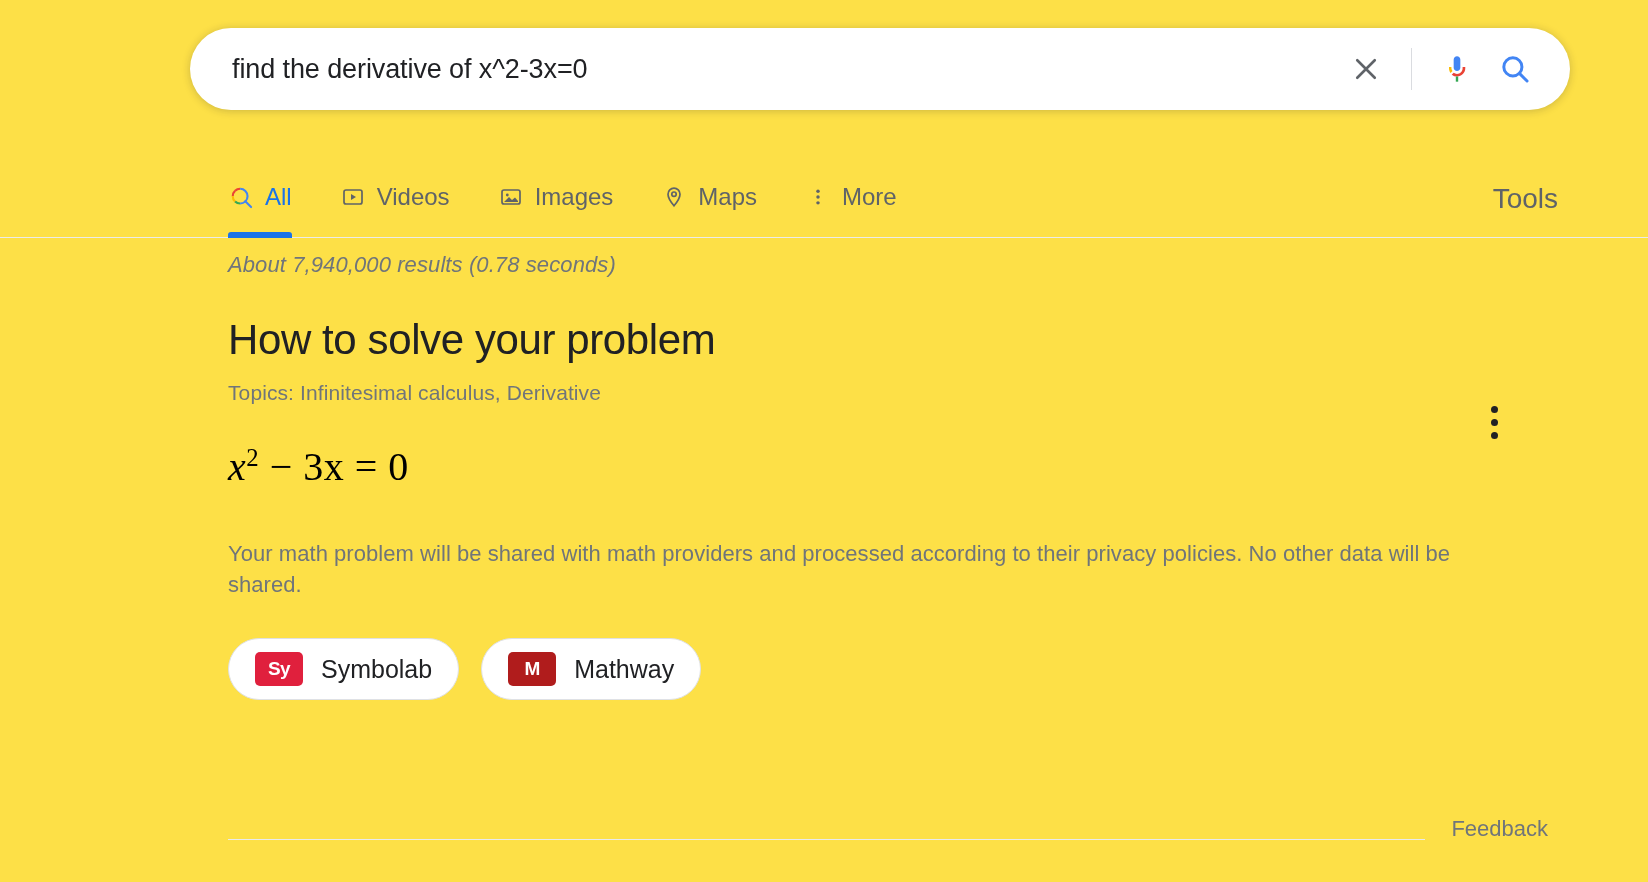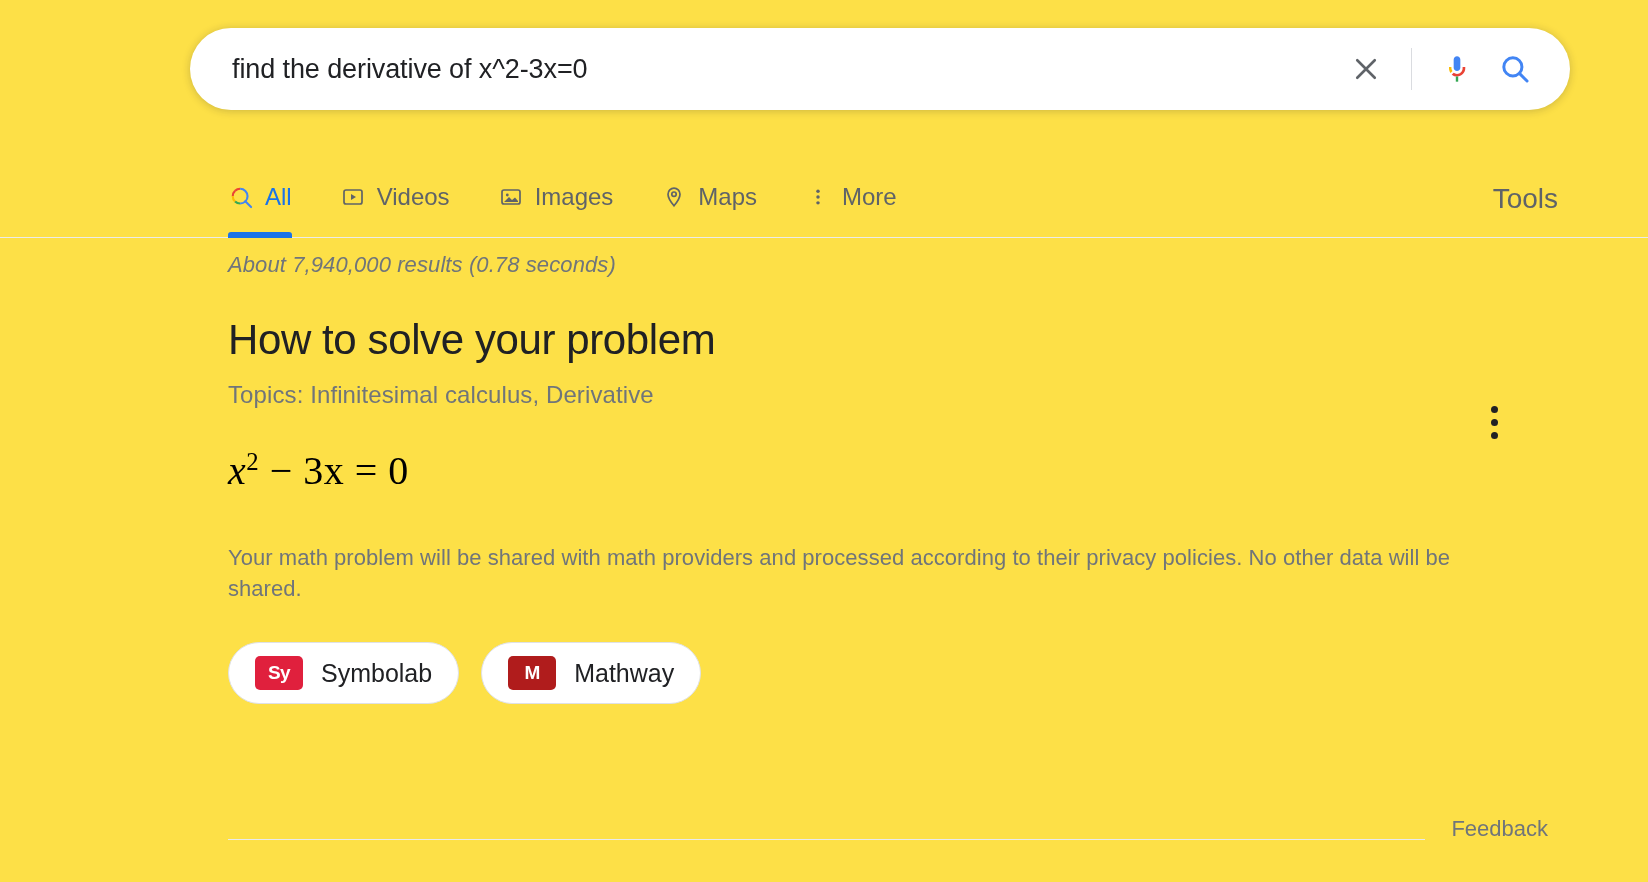--- a/index.html
+++ b/index.html
@@ -155,21 +155,21 @@
   }
   .card-title {
     font-size: 42px;
     color: #202124;
     font-weight: 400;
     letter-spacing: -0.4px;
     line-height: 1.15;
     margin-bottom: 17px;
   }
   .card-topics {
-    font-size: 24px;
+    font-size: 21px;
     color: #70757a;
     letter-spacing: 0.1px;
     margin-bottom: 42px;
   }
   .equation {
     font-family: "Liberation Serif", serif;
     font-style: italic;
     font-size: 40px;
     color: #000;
     letter-spacing: 0.5px;

